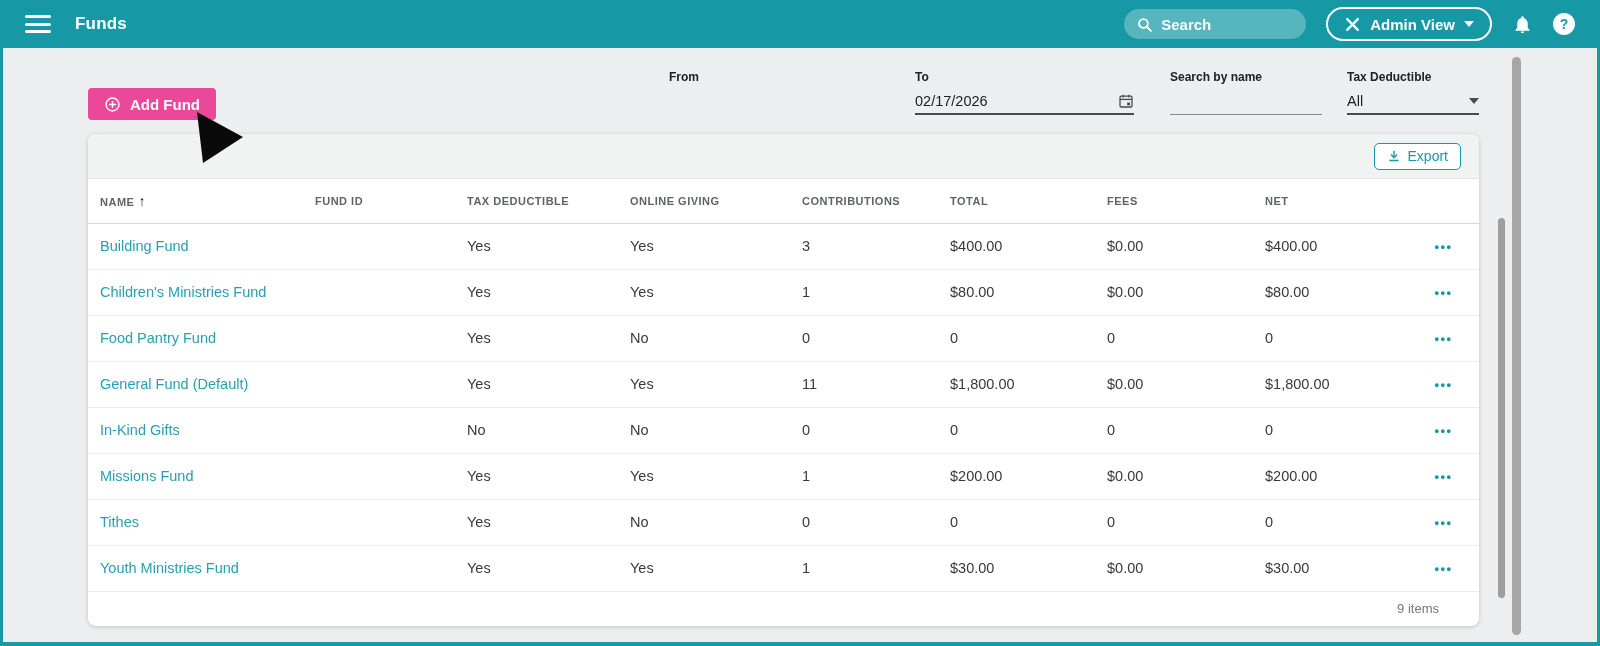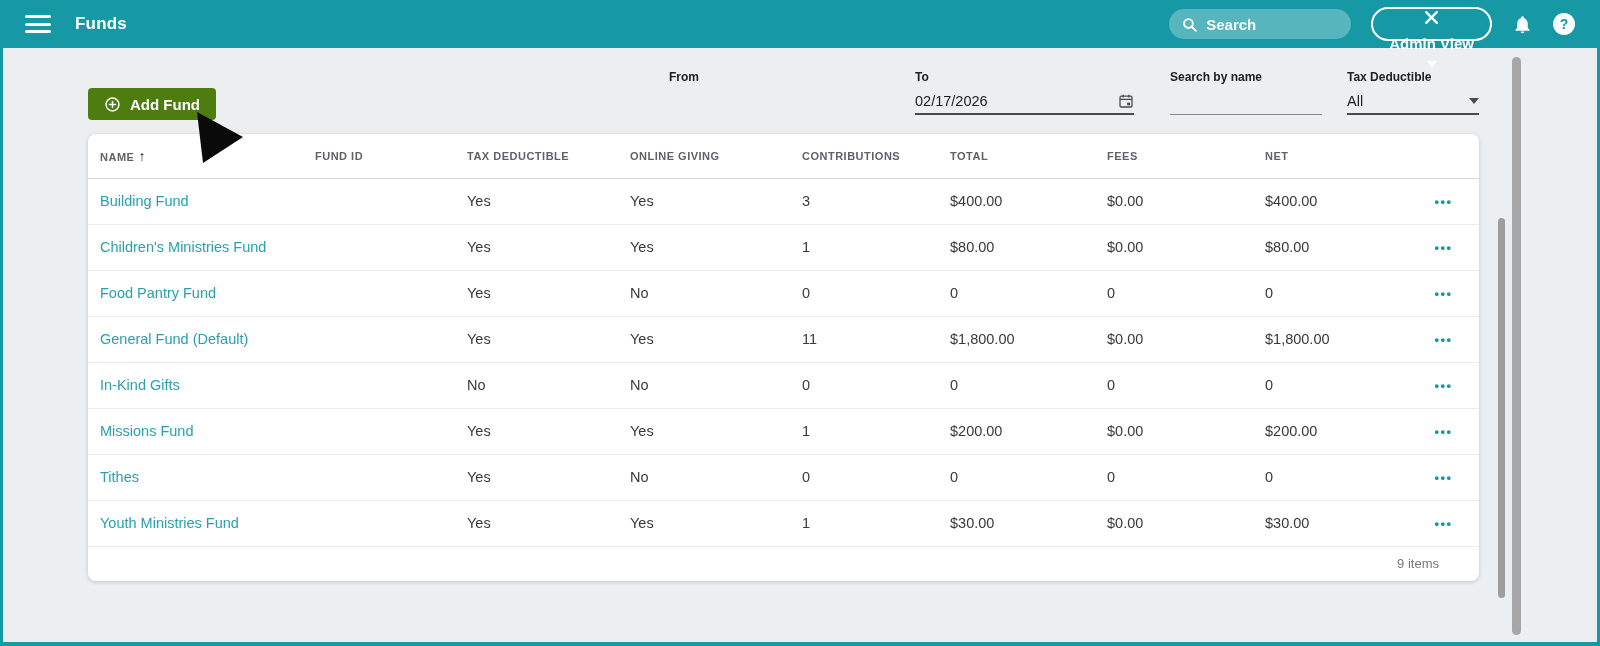--- a/index.html
+++ b/index.html
@@ -12,30 +12,30 @@
   .viewport { position:absolute; left:3px; right:3px; top:0; bottom:4px; background:#ECEEEF; overflow:hidden; }
 
   
   .appbar { height:48px; background:#1699A4; display:flex; align-items:center; padding:0 22px 0 22px; }
   .hamburger { width:26px; height:18px; display:flex; flex-direction:column; justify-content:space-between; cursor:pointer; }
   .hamburger span { display:block; height:3px; background:#fff; border-radius:2px; }
   .app-title { color:#fff; font-size:17px; font-weight:bold; margin-left:24px; letter-spacing:.2px; }
   .appbar-right { margin-left:auto; display:flex; align-items:center; gap:20px; }
   .search-pill { width:182px; height:30px; background:rgba(255,255,255,.28); border-radius:16px; display:flex; align-items:center; padding:0 12px; gap:8px; }
   .search-pill .ph { color:#ffffff; font-size:15px; font-weight:bold; opacity:.95; }
-  .adminview { height:34px; border:2px solid #fff; border-radius:18px; display:flex; align-items:center; gap:9px; padding:0 16px; color:#fff; font-size:15px; font-weight:bold; cursor:pointer;flex-direction:column; }
+  .adminview { height:34px; border:2px solid #fff; border-radius:18px; display:flex; align-items:center; gap:9px; padding:0 16px; color:#fff; font-size:15px; font-weight:bold; cursor:pointer; }
   .caret-down-white { width:0; height:0; border-left:5px solid transparent; border-right:5px solid transparent; border-top:6px solid #fff; }
   .icon-btn { display:flex; align-items:center; justify-content:center; cursor:pointer; }
   .help-circle { width:22px; height:22px; border-radius:50%; background:#fff; color:#1699A4; font-size:14px; font-weight:bold; display:flex; align-items:center; justify-content:center; }
 
   
   .content { padding:0 118px 0 85px; }
 
   .filter-bar { display:flex; margin-top:22px; }
-  .add-fund-btn { margin-top:18px; height:32px; background:#4d7c0f; border:none; border-radius:4px; color:#fff; font-size:15px; font-weight:bold; font-family:inherit; display:flex; align-items:center; gap:9px; padding:0 16px; cursor:pointer; }
+  .add-fund-btn { margin-top:18px; height:32px; background:#ec4899; border:none; border-radius:4px; color:#fff; font-size:15px; font-weight:bold; font-family:inherit; display:flex; align-items:center; gap:9px; padding:0 16px; cursor:pointer; }
   .filters-right { margin-left:auto; display:flex; }
   .field { display:flex; flex-direction:column; }
   .field .flabel { font-size:12px; font-weight:bold; color:#212121; margin-bottom:7px; }
   .field .fvalue { display:flex; align-items:center; justify-content:space-between; height:24px; font-size:14.5px; color:#212121; border-bottom:2px solid #4a4a4a; padding-bottom:2px; }
   .field.date { width:228px; margin-right:18px; }
   .field.date:nth-child(2) { width:219px; margin-right:36px; }
   .field.search-name { width:152px; margin-right:25px; }
   .field.search-name .fvalue { border-bottom:1px solid #8a8a8a; }
   .field.taxded { width:132px; }
   .caret-down-dark { width:0; height:0; border-left:5px solid transparent; border-right:5px solid transparent; border-top:6px solid #4a4a4a; }
@@ -150,20 +150,32 @@
           <span class="flabel">Tax Deductible</span>
           <div class="fvalue">
             <span>All</span>
             <span class="caret-down-dark"></span>
           </div>
         </div>
       </div>
     </div>
 
     <div class="card">
+      <div class="card-toolbar">
+        <button class="export-btn">
+          <span class="icon-btn">
+            <svg width="14" height="14" viewBox="0 0 20 20" fill="none" stroke="#1699A4" stroke-width="2">
+                <line x1="10" y1="2.5" x2="10" y2="11.5"></line>
+                <polyline points="5.8,8 10,12.5 14.2,8"></polyline>
+                <line x1="3.5" y1="16.5" x2="16.5" y2="16.5"></line>
+              </svg>
+          </span>
+          <span>Export</span>
+        </button>
+      </div>
 
       <table class="funds">
         <colgroup>
           <col style="width:215px">
             <col style="width:152px">
             <col style="width:163px">
             <col style="width:172px">
           <col style="width:148px">
             <col style="width:157px">
             <col style="width:158px">

